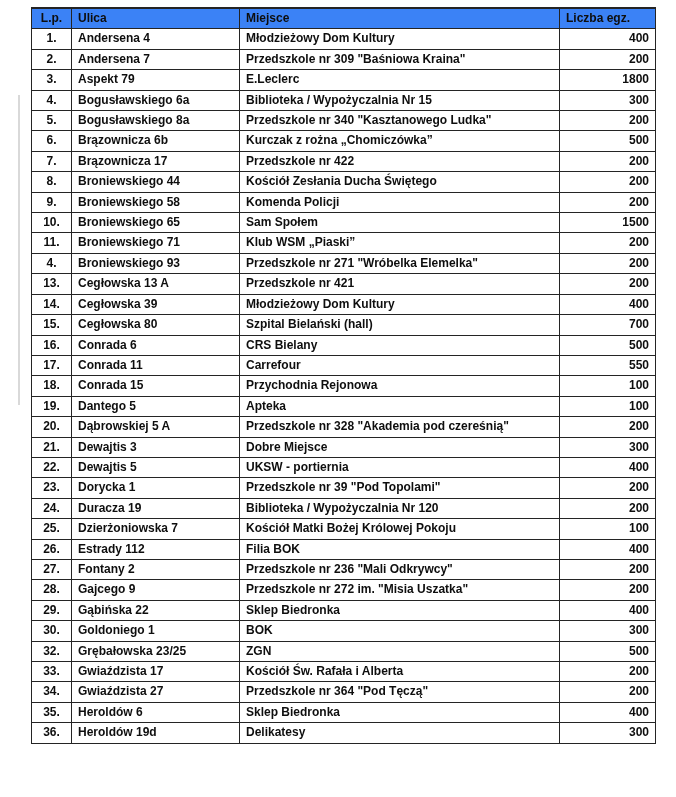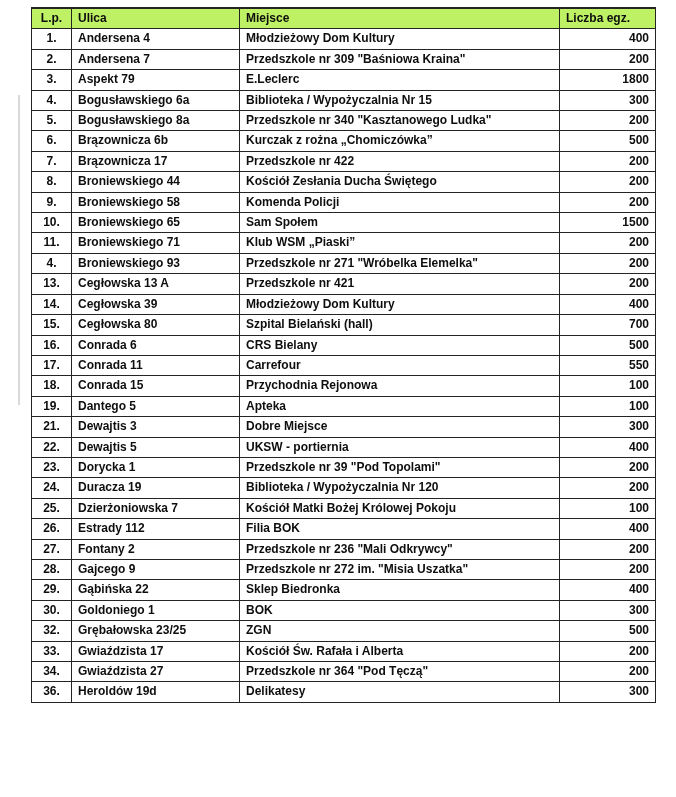--- a/index.html
+++ b/index.html
@@ -31,21 +31,21 @@
     font-weight: 700;
     font-size: 12px;
     color: #0e0e0e;
     padding: 0 6px;
     height: 19.4px;
     line-height: 19.4px;
     white-space: nowrap;
     overflow: hidden;
   }
   table.doc-table th {
-    background: #bef264;
+    background: #3b82f6;
     text-align: left;
     border-top-width: 2.2px;
   }
   table.doc-table th.col-lp {
     text-align: center;
     padding: 0 2px;
   }
   td.cell-lp {
     text-align: center;
     padding: 0 2px;
@@ -216,20 +216,26 @@
       <td class="cell-liczba">100</td>
     </tr>
 
     <tr>
       <td class="cell-lp">19.</td>
       <td class="cell-ulica">Dantego 5</td>
       <td class="cell-miejsce">Apteka</td>
       <td class="cell-liczba">100</td>
     </tr>
 
+    <tr>
+      <td class="cell-lp">20.</td>
+      <td class="cell-ulica">Dąbrowskiej 5 A</td>
+      <td class="cell-miejsce">Przedszkole nr 328 "Akademia pod czereśnią"</td>
+      <td class="cell-liczba">200</td>
+    </tr>
 
     <tr>
       <td class="cell-lp">21.</td>
       <td class="cell-ulica">Dewajtis 3</td>
       <td class="cell-miejsce">Dobre Miejsce</td>
       <td class="cell-liczba">300</td>
     </tr>
 
     <tr>
       <td class="cell-lp">22.</td>
@@ -309,20 +315,26 @@
       <td class="cell-liczba">200</td>
     </tr>
 
     <tr>
       <td class="cell-lp">34.</td>
       <td class="cell-ulica">Gwiaździsta 27</td>
       <td class="cell-miejsce">Przedszkole nr 364 "Pod Tęczą"</td>
       <td class="cell-liczba">200</td>
     </tr>
 
+    <tr>
+      <td class="cell-lp">35.</td>
+      <td class="cell-ulica">Heroldów 6</td>
+      <td class="cell-miejsce">Sklep Biedronka</td>
+      <td class="cell-liczba">400</td>
+    </tr>
 
     <tr>
       <td class="cell-lp">36.</td>
       <td class="cell-ulica">Heroldów 19d</td>
       <td class="cell-miejsce">Delikatesy</td>
       <td class="cell-liczba">300</td>
     </tr>
   </tbody>
   </table>
 

